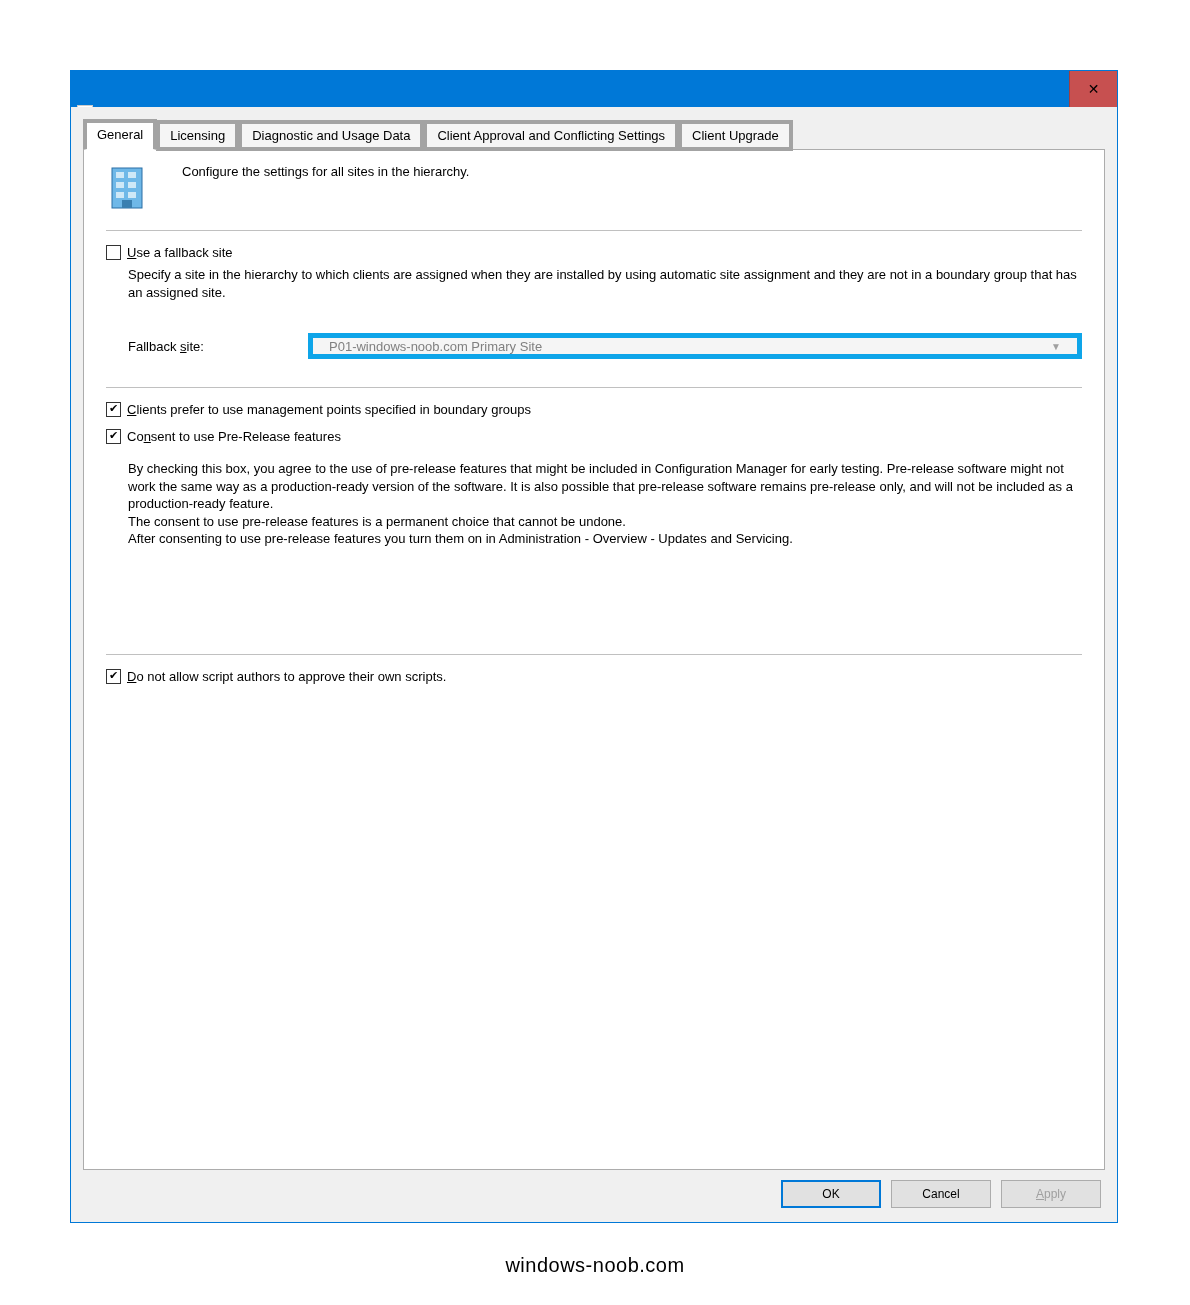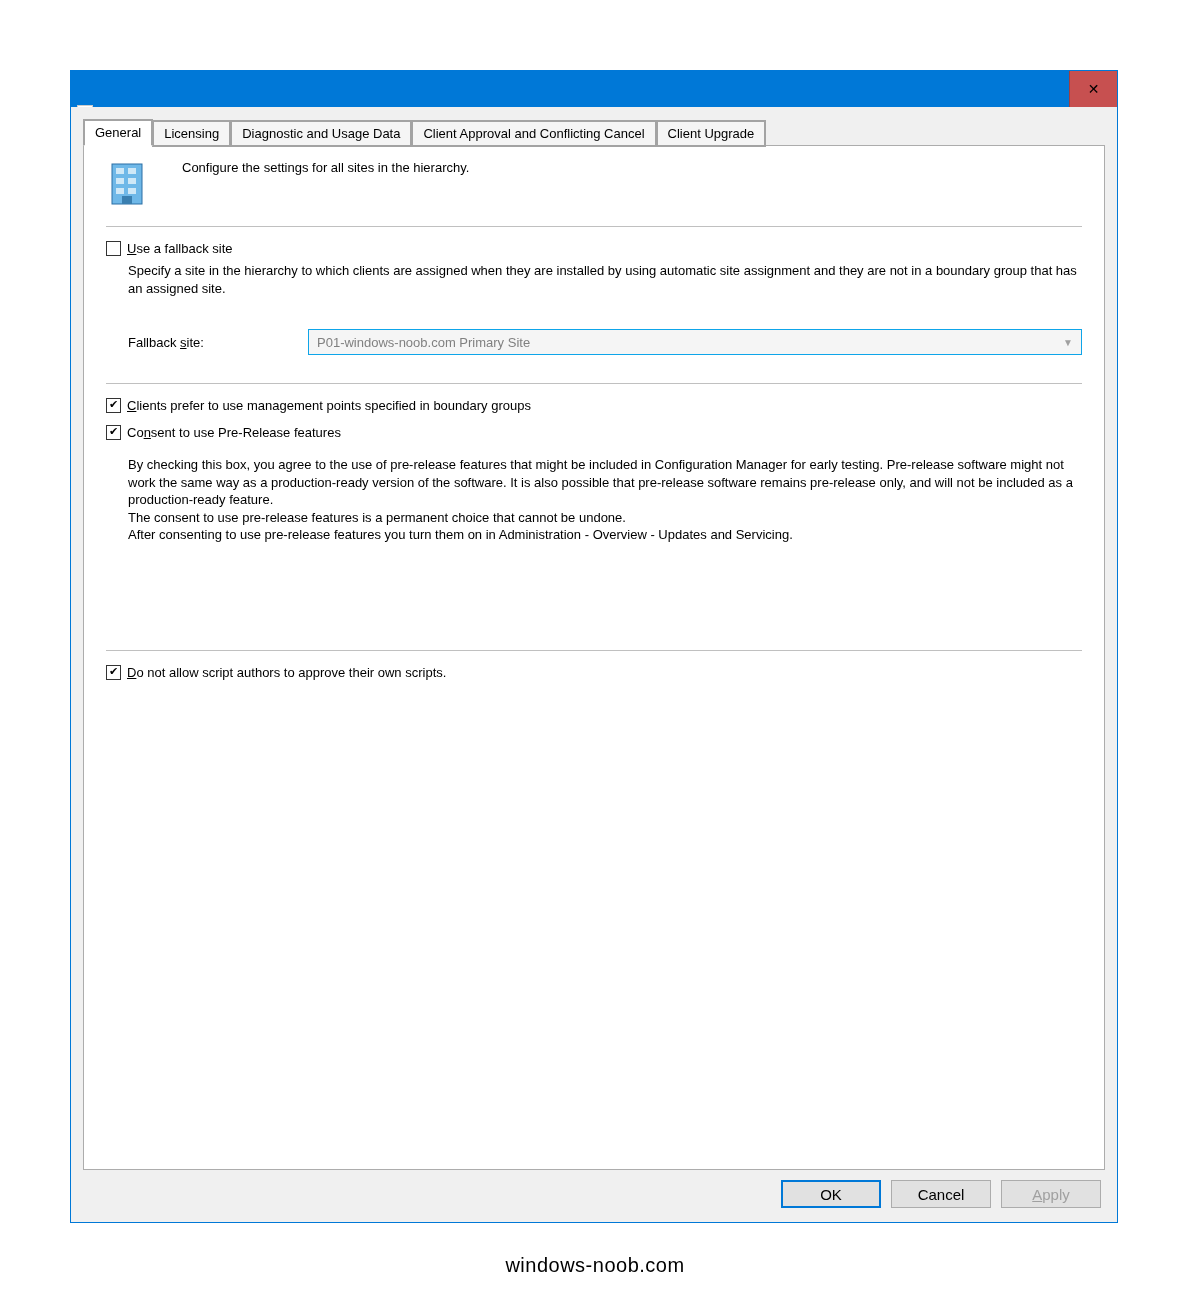--- a/index.html
+++ b/index.html
@@ -68,21 +68,21 @@
     background: #f0f0f0;
     display: flex;
     flex-direction: column;
   }
   .tabstrip {
     display: flex;
     position: relative;
     z-index: 2;
   }
   .tab {
-    border: 2px solid #a3a3a3;
+    border: 4px solid #a3a3a3;
     background: #fff;
     padding: 4px 10px;
     font-size: 13px;
     margin-right: -1px;
     position: relative;
     cursor: pointer;
   }
   .tab.active {
     border-bottom: 1px solid #fff;
     z-index: 3;
@@ -153,45 +153,45 @@
   }
   .form-row {
     display: flex;
     align-items: center;
     margin-top: 32px;
     gap: 10px;
   }
   .form-label { width: 170px; }
   .combo {
     flex: 1;
-    border: 1px solid #0ea5e9;
+    border: 5px solid #0ea5e9;
     height: 26px;
     background: #f5f5f5;
     color: #808080;
-    padding: 0 8px;
+    padding: 0 16px;
     display: flex;
     align-items: center;
     justify-content: space-between;
     font-size: 13px;
   }
   .combo-arrow { color: #a0a0a0; font-size: 10px; }
   .section { margin-bottom: 6px; }
   .flex-spacer { flex: 1; }
   .button-bar {
     display: flex;
     justify-content: flex-end;
     gap: 10px;
     padding: 10px 4px 2px 4px;
   }
   .btn {
     min-width: 100px;
     height: 28px;
     border: 1px solid #acacac;
     background: #e1e1e1;
-    font-size: 15px;
+    font-size: 12px;
     display: inline-flex;
     align-items: center;
     justify-content: center;
     cursor: pointer;
     padding: 0 14px;
   }
   .btn.default {
     border: 1px solid #0078d7;
     box-shadow: inset 0 0 0 1px #0078d7;
   }
@@ -226,21 +226,21 @@
     <div class="titlebar-close">
       <span>✕</span>
     </div>
   </div>
 
   <div class="client">
     <div class="tabstrip">
       <div class="tab active"><span>General</span></div>
       <div class="tab inactive"><span>Licensing</span></div>
       <div class="tab inactive"><span>Diagnostic and Usage Data</span></div>
-      <div class="tab inactive"><span>Client Approval and Conflicting Cancel</span></div>
+      <div class="tab inactive"><span>Client Approval and Conflicting Settings</span></div>
       <div class="tab inactive"><span>Client Upgrade</span></div>
     </div>
 
     <div class="tabpanel">
 
       <div class="intro">
         <span class="intro-icon">
           <svg width="48" height="48" viewBox="0 0 48 48">
             <rect x="6" y="4" width="30" height="40" fill="#6fb8e8" stroke="#2a6fa5" stroke-width="1"></rect>
             <rect x="10" y="8" width="8" height="6" fill="#cfe8f7"></rect>

